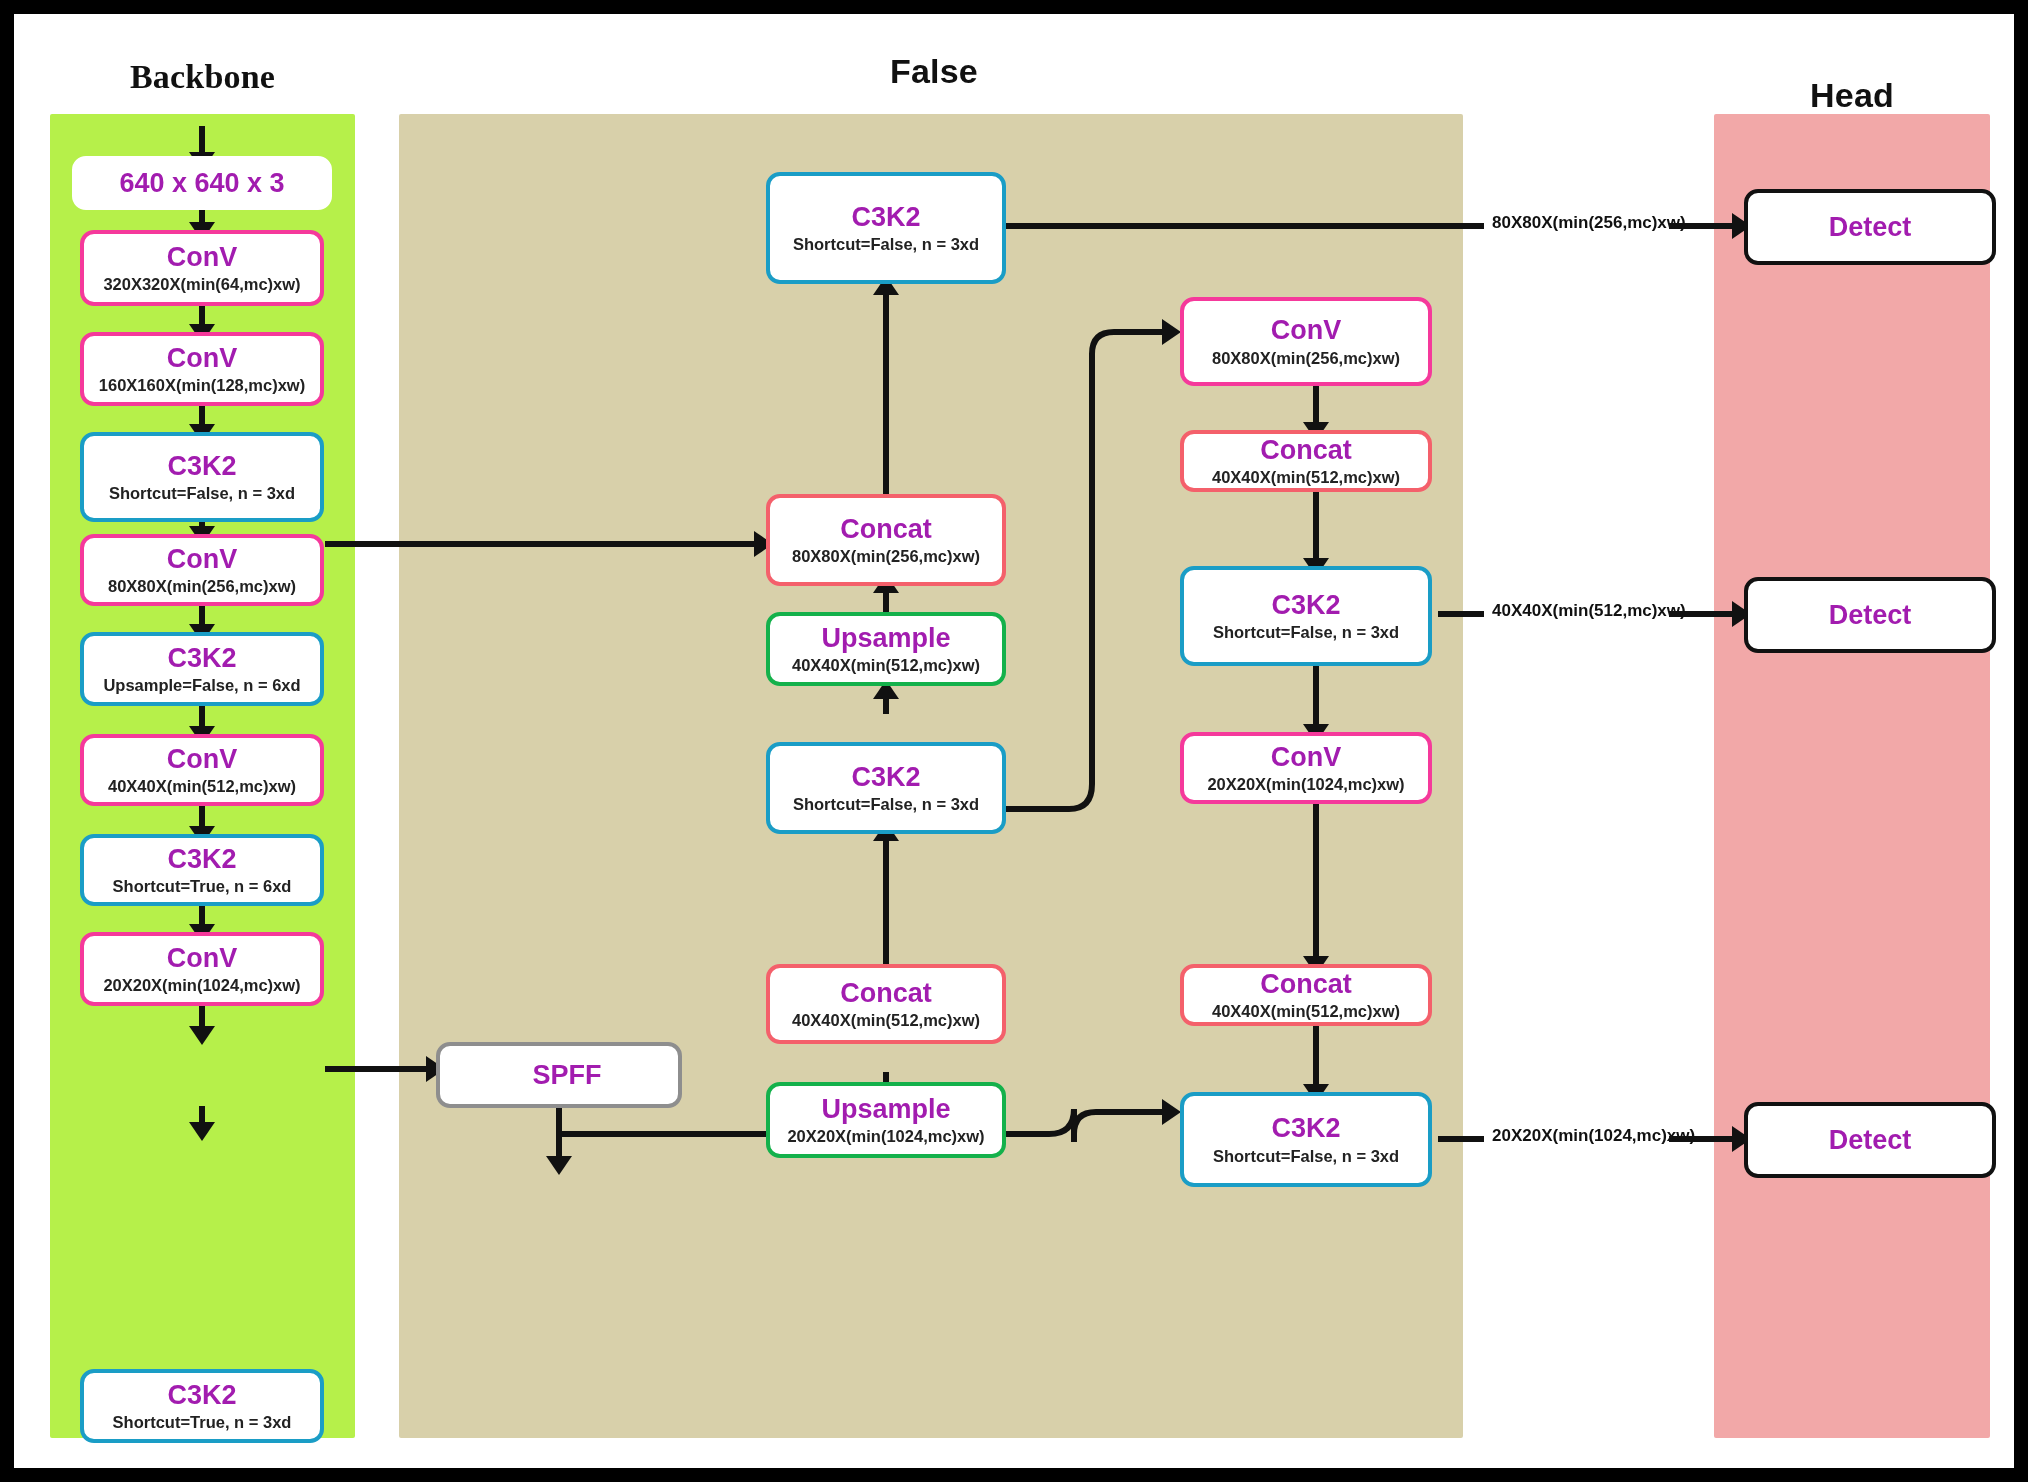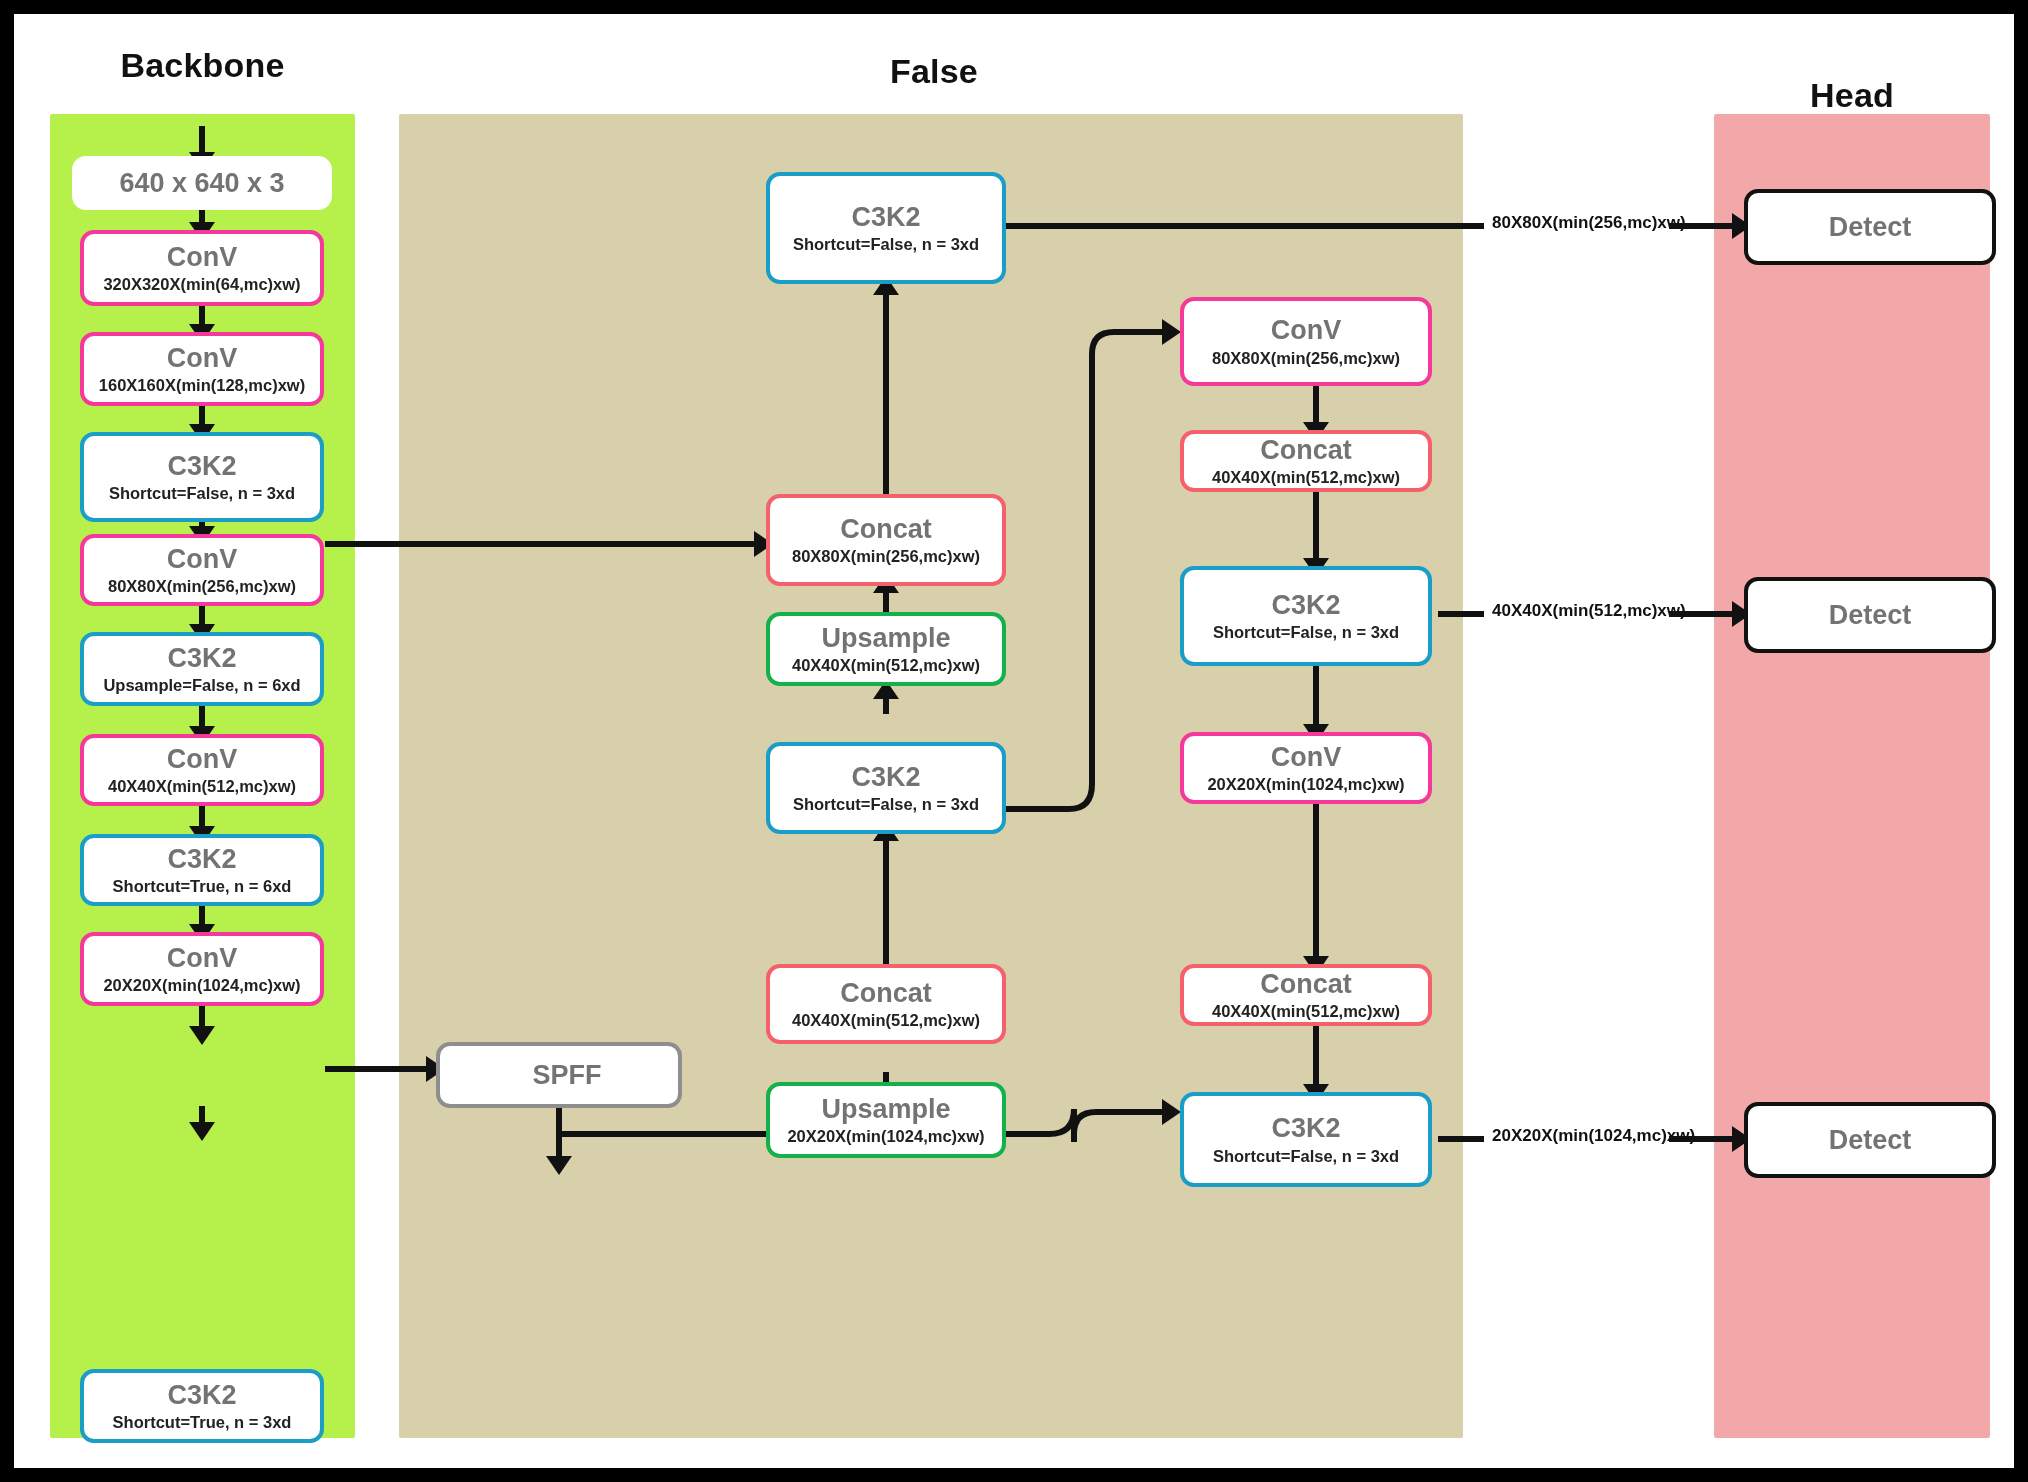--- a/index.html
+++ b/index.html
@@ -6,21 +6,21 @@
   body{font-family:"Liberation Sans",sans-serif;}
   #canvas{position:relative;width:2028px;height:1482px;background:#ffffff;box-sizing:border-box;border:14px solid #000;}
   #inner{position:absolute;inset:0;background:#fff;}
 
   .zone{position:absolute;border-radius:2px;}
   .zone-title{position:absolute;font-size:34px;font-weight:bold;color:#111;text-align:center;letter-spacing:.2px;}
 
   .node{position:absolute;background:#fff;border-radius:14px;box-sizing:border-box;
         display:flex;flex-direction:column;align-items:center;justify-content:center;
         border-width:4px;border-style:solid;}
-  .node .t{font-size:27px;font-weight:bold;color:#737373;line-height:1.05;}
+  .node .t{font-size:27px;font-weight:bold;color:#a21caf;line-height:1.05;}
   .node .s{font-size:16.5px;font-weight:bold;color:#222;line-height:1.1;margin-top:4px;}
 
   .b-pink{border-color:#f5399b;}
   .b-blue{border-color:#1a9dc6;}
   .b-red{border-color:#f4606b;}
   .b-green{border-color:#14b14b;}
   .b-gray{border-color:#8e8e8e;padding-left:16px;}
   .b-black{border-color:#111;border-width:4px;}
   .b-none{border-color:#ffffff;border-width:3px;}
   .arrow{position:absolute;width:0;height:0;}
@@ -34,21 +34,21 @@
 </head>
 <body>
 
 <div id="canvas">
 <div id="inner">
 
   <div class="zone" style="left:36px;top:100px;width:305px;height:1324px;background:#b6f04a;"></div>
   <div class="zone" style="left:385px;top:100px;width:1064px;height:1324px;background:#d8d0aa;"></div>
   <div class="zone" style="left:1700px;top:100px;width:276px;height:1324px;background:#f2a8a8;"></div>
 
-  <div class="zone-title" style="left:36px;top:32px;width:305px;">Backbone</div>
+  <div class="zone-title" style="left:36px;top:44px;width:305px;font-family:Liberation Serif, serif;">Backbone</div>
   <div class="zone-title" style="left:780px;top:38px;width:280px;">False</div>
   <div class="zone-title" style="left:1700px;top:50px;width:276px;margin-top:12px;">Head</div>
 
   <svg class="rt">
 
     <g stroke="#111" stroke-width="6" fill="none">
       <path d="M188,112 L188,142"></path>
       <path d="M188,196 L188,216"></path>
       <path d="M188,292 L188,318"></path>
       <path d="M188,392 L188,418"></path>

